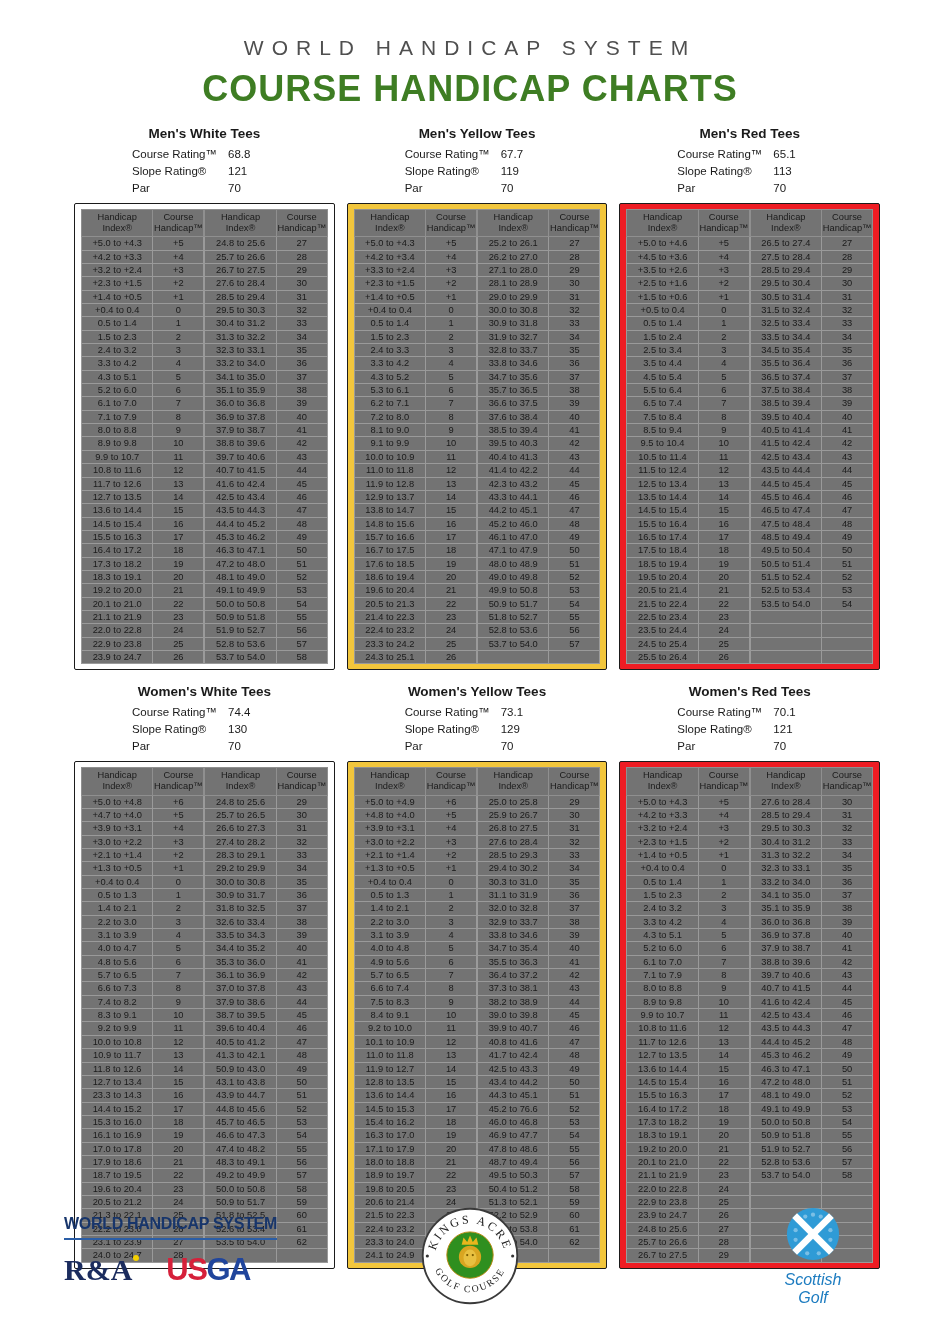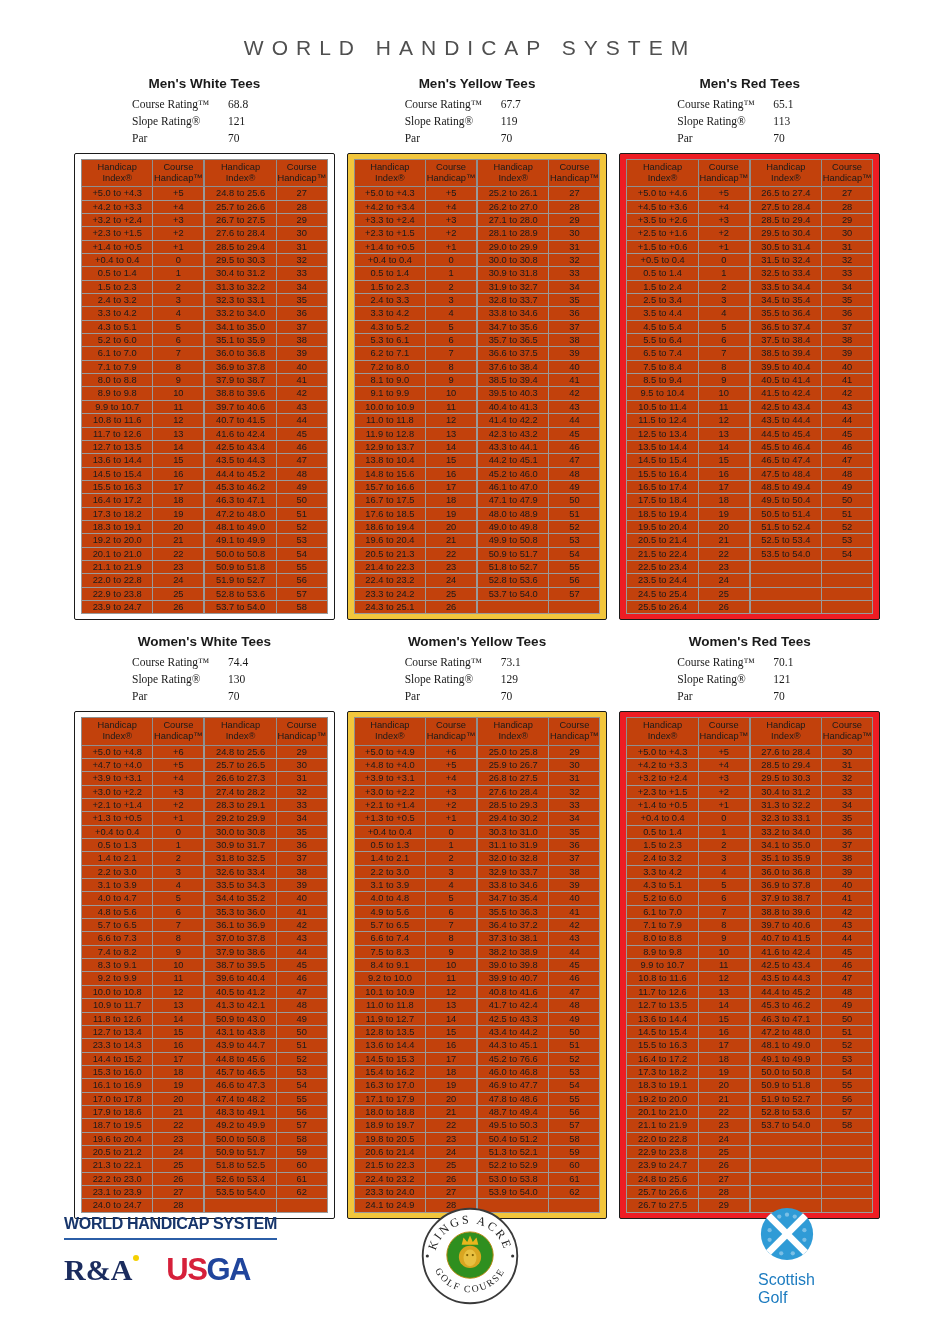--- a/index.html
+++ b/index.html
@@ -5,47 +5,48 @@
   html,body{margin:0;padding:0;background:#ffffff;}
   body{width:940px;height:1329px;overflow:hidden;font-family:"Liberation Sans",sans-serif;color:#1a1a1a;position:relative;}
   header{text-align:center;margin-top:36px;}
   .doc-subtitle{font-size:21px;letter-spacing:8px;color:#4f4f4f;font-weight:400;}
   .doc-title{font-size:36px;font-weight:800;color:#3e7d23;letter-spacing:1px;margin:8px 0 0 0;}
   main{margin:16px 60px 0 62px;}
   .charts-row{display:flex;justify-content:space-between;margin-bottom:14px;}
   .chart{width:266px;padding-left:12px;}
   .tee-title{text-align:center;font-weight:700;font-size:13.5px;margin-bottom:5px;}
   .ratings{margin-left:58px;margin-bottom:6px;}
-  .rating-row{display:flex;font-size:11.5px;line-height:17px;font-family:Liberation Serif, serif;}
+  .rating-row{display:flex;font-size:11.5px;line-height:17px;}
   .rlabel{width:96px;}
   .rval{font-weight:400;}
   .frame{border:1.5px solid #1b1b1b;border-radius:2px;padding:5px 6px;display:flex;justify-content:space-between;box-sizing:border-box;}
-  table.sub{border-collapse:collapse;background:#c2410c;border:1.4px solid #222;}
+  table.sub{border-collapse:collapse;background:#737373;border:1.4px solid #222;}
   table.sub th{font-weight:400;font-size:9.3px;line-height:1.2;border:1px solid #8f8f8f;padding:2px 0;}
   table.sub td{font-size:9.3px;border:1px solid #9a9a9a;text-align:center;padding:0;height:12.35px;line-height:12.35px;white-space:nowrap;}
   td.range{width:72px;}
   td.ch{width:50px;}
   footer{position:absolute;left:0;right:0;bottom:18px;display:grid;grid-template-columns:1fr auto 1fr;align-items:flex-start;padding:0 64px;}
   .whs-block{justify-self:start;margin-top:10px;}
   .whs-title{font-size:16px;font-weight:800;color:#17356b;letter-spacing:-0.3px;border-bottom:2.5px solid #2b5ea7;padding-bottom:5px;display:inline-block;}
   .assoc-row{display:flex;align-items:baseline;gap:34px;margin-top:12px;}
   .randa{font-family:"Liberation Serif",serif;font-size:30px;color:#1b2c5e;position:relative;font-weight:600;}
   .randa-dot{position:absolute;top:2px;right:-7px;width:6px;height:6px;background:#f5d000;border-radius:50%;}
   .usga{font-size:31px;font-weight:800;letter-spacing:-1.5px;}
   .usga .us{color:#d6203a;}
   .usga .ga{color:#20459c;}
   .kings{justify-self:center;}
-  .scottish{justify-self:end;margin-right:8px;width:110px;}
+  .scottish{justify-self:end;margin-right:8px;text-align:center;width:110px;font-style:italic;}
   .sg-text{color:#1d7cc0;font-size:16px;line-height:1.15;margin-top:4px;}
 </style>
 </head>
 <body>
 
 <header>
   <div class="doc-subtitle">WORLD HANDICAP SYSTEM</div>
+  <h1 class="doc-title">COURSE HANDICAP CHARTS</h1>
 </header>
 
 <main>
   <section class="charts-row">
       <div class="chart">
         <div class="tee-title">Men's White Tees</div>
         <div class="ratings">
           <div class="rating-row">
             <span class="rlabel">Course Rating™</span>
             <span class="rval">68.8</span>
@@ -437,21 +438,21 @@
               </tr>
               <tr>
                 <td class="range">11.9 to 12.8</td>
                 <td class="ch">13</td>
               </tr>
               <tr>
                 <td class="range">12.9 to 13.7</td>
                 <td class="ch">14</td>
               </tr>
               <tr>
-                <td class="range">13.8 to 10.4</td>
+                <td class="range">13.8 to 14.7</td>
                 <td class="ch">15</td>
               </tr>
               <tr>
                 <td class="range">14.8 to 15.6</td>
                 <td class="ch">16</td>
               </tr>
               <tr>
                 <td class="range">15.7 to 16.6</td>
                 <td class="ch">17</td>
               </tr>

